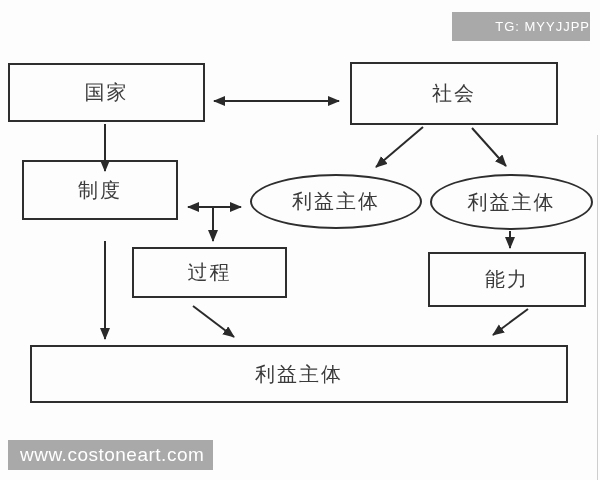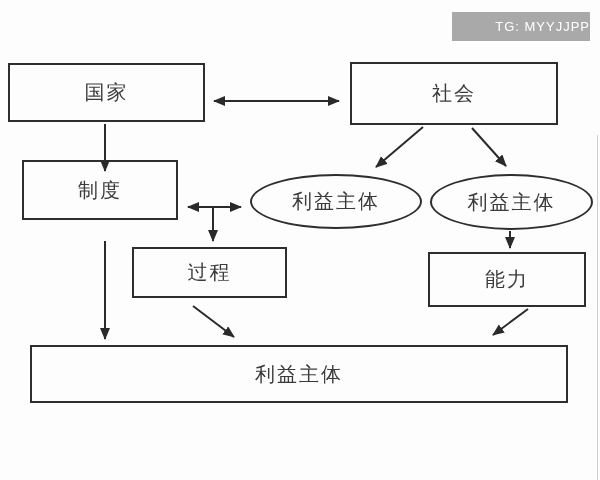--- a/index.html
+++ b/index.html
@@ -112,14 +112,17 @@
     <line class="edge-line" x1="423" y1="127" x2="376" y2="167" marker-end="url(#ah)"></line>
     <line class="edge-line" x1="472" y1="128" x2="506" y2="166" marker-end="url(#ah)"></line>
     <line class="edge-line" x1="510" y1="231" x2="510" y2="248" marker-end="url(#ah)"></line>
     <line class="edge-line" x1="105" y1="241" x2="105" y2="339" marker-end="url(#ah)"></line>
     <line class="edge-line" x1="193" y1="306" x2="234" y2="337" marker-end="url(#ah)"></line>
     <line class="edge-line" x1="528" y1="309" x2="493" y2="335" marker-end="url(#ah)"></line>
   </svg>
 
   <div class="scan-edge"></div>
 
+  <div class="badge badge-watermark">
+    <span>www.costoneart.com</span>
+  </div>
 
 </div>
 
 </body></html>

